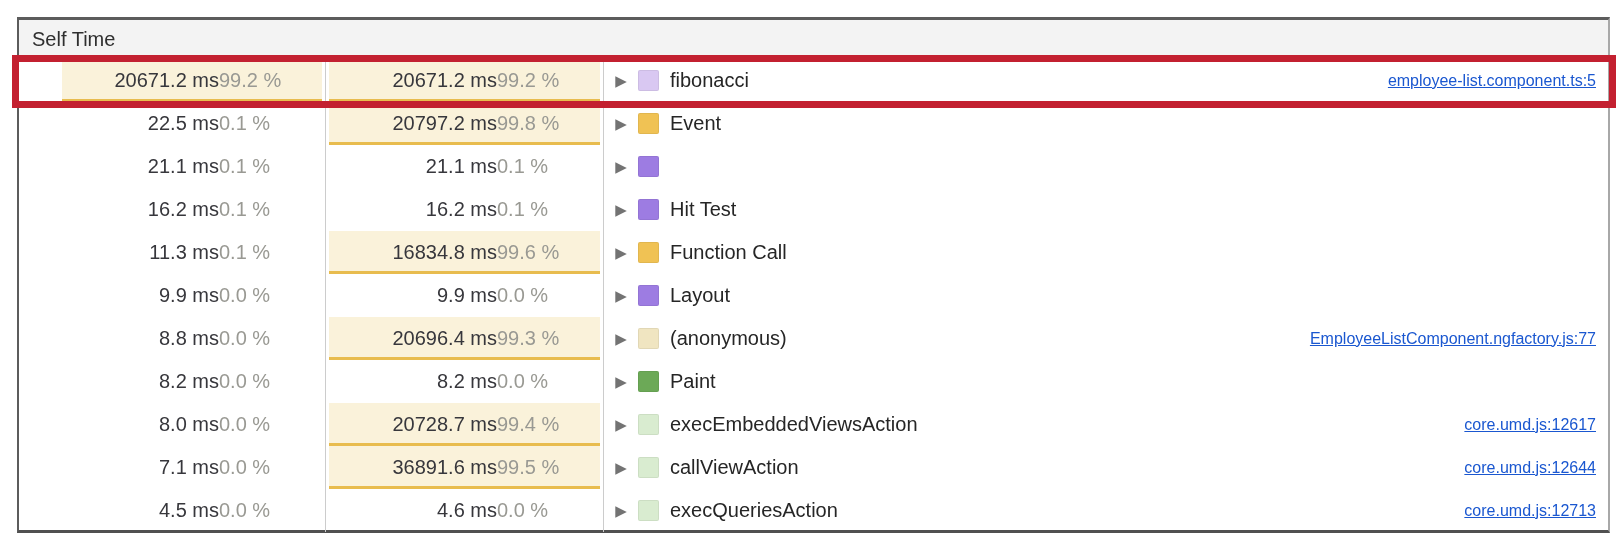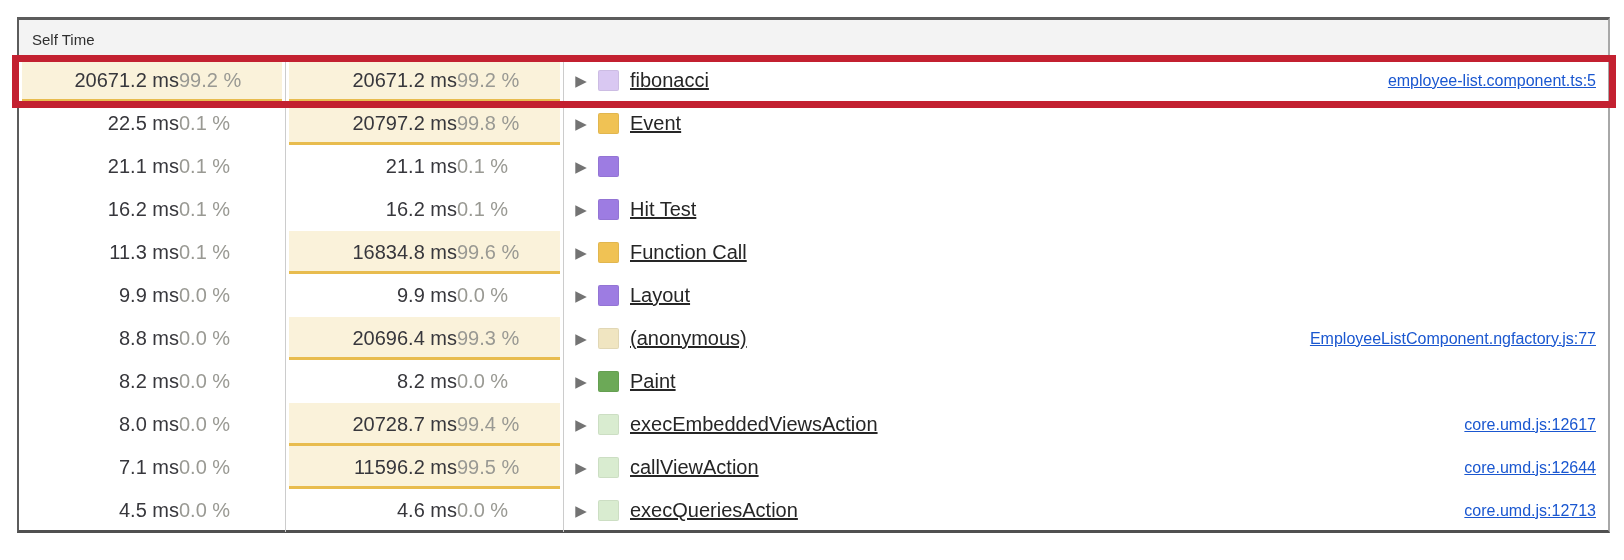--- a/index.html
+++ b/index.html
@@ -8,44 +8,44 @@
 
   .stage { position: relative; width: 1624px; height: 560px; background: #fff; }
 
   .datagrid { position: absolute; left: 17px; top: 17px; width: 1593px; height: 516px;
     background: #fff; display: flex; flex-direction: column;
     border-top: 3px solid #5c5c5c; border-left: 2px solid #5c5c5c;
     border-bottom: 3px solid #505050; border-right: 2px solid #a8a8a8; }
 
   .grid-header { display: grid; grid-template-columns: 267px 278px 1fr; height: 39px;
     background: #f3f3f3; flex: 0 0 auto; border-bottom: 1px solid #d6d6d6; }
-  .hcell { display: flex; align-items: center; padding-left: 13px; font-size: 15px;
+  .hcell { display: flex; align-items: center; padding-left: 13px; font-size: 20px;
     color: #2f2f2f; border-right: 1px solid #b9b9b9; }
   .hcell:last-child { border-right: none; }
 
   .grid-body { flex: 1; display: flex; flex-direction: column; }
-  .row { display: grid; grid-template-columns: 267px 278px 1fr; height: 43px; flex: 0 0 auto; }
+  .row { display: grid; grid-template-columns: 267px 278px 1fr; height: 43px; flex: 0 0 auto; padding-left: 40px; }
 
   .time-cell { display: flex; border-right: 1px solid #cccccc; font-size: 20px; }
   .bar { flex: 1; display: flex; align-items: center; justify-content: flex-end;
     margin: 0 3px; padding-right: 11px; }
   .bar.heavy { background: var(--heavy-bg, #faf2da);
     box-shadow: inset 0 -3px 0 var(--heavy-border, #e8bc4e); }
   .ms { color: #37373c; white-space: nowrap; }
   .pct { width: 92px; text-align: left; color: #999993; white-space: nowrap; }
 
   .activity-cell { display: flex; align-items: center; padding: 0 12px 0 8px;
     font-size: 20px; min-width: 0; }
   .tri { width: 18px; flex: 0 0 auto; color: #737373; font-size: 15px; line-height: 1;
     margin-right: 8px; text-align: center; }
   .swatch { width: 21px; height: 21px; flex: 0 0 auto; border-radius: 2px;
     margin-right: 11px; box-shadow: inset 0 0 0 1px rgba(0,0,0,0.06); }
   .swatch.speckled { background-image: radial-gradient(rgba(255,255,255,0.85) 1.2px, transparent 1.4px);
     background-size: 5px 5px; }
-  .act-label { color: #262626; white-space: nowrap; text-decoration: underline; }
+  .act-label { color: #262626; white-space: nowrap; }
   .src-link { margin-left: auto; padding-left: 20px; color: var(--link-color, #1a57d0);
     text-decoration: underline; white-space: nowrap; cursor: pointer; font-size: 16px; }
   .src-link:empty { display: none; }
 
   .annotation { position: absolute; left: 12px; top: 55px; width: 1604px; height: 53px;
     border: 7px solid var(--annotation-color, #c32030); z-index: 5; pointer-events: none; }
 </style>
 </head>
 <body>
 
@@ -248,21 +248,21 @@
 
   <div class="row">
     <div class="time-cell">
       <div class="bar">
         <span class="ms">7.1 ms</span>
         <span class="pct">0.0 %</span>
       </div>
     </div>
     <div class="time-cell">
       <div class="bar heavy">
-        <span class="ms">11596.2 ms</span>
+        <span class="ms">36891.6 ms</span>
         <span class="pct">99.5 %</span>
       </div>
     </div>
     <div class="activity-cell">
       <span class="tri">▶</span>
       <span class="swatch speckled" style="background: rgb(217, 236, 208);"></span>
       <span class="act-label">callViewAction</span>
       <a class="src-link">core.umd.js:12644</a>
     </div>
   </div>

